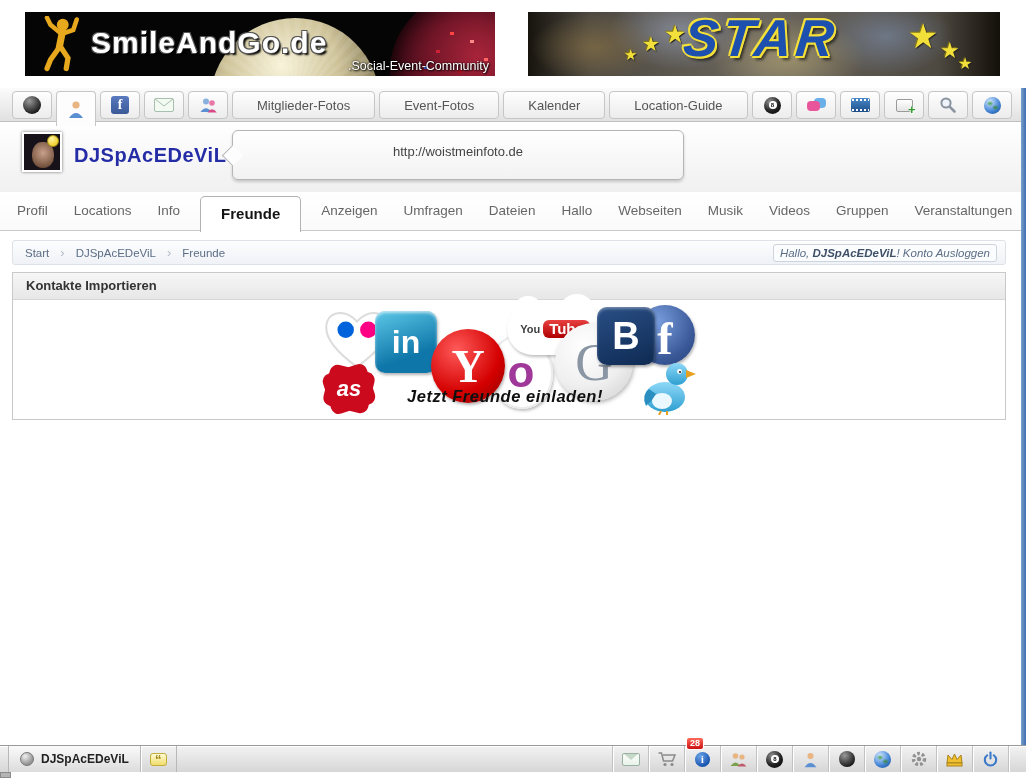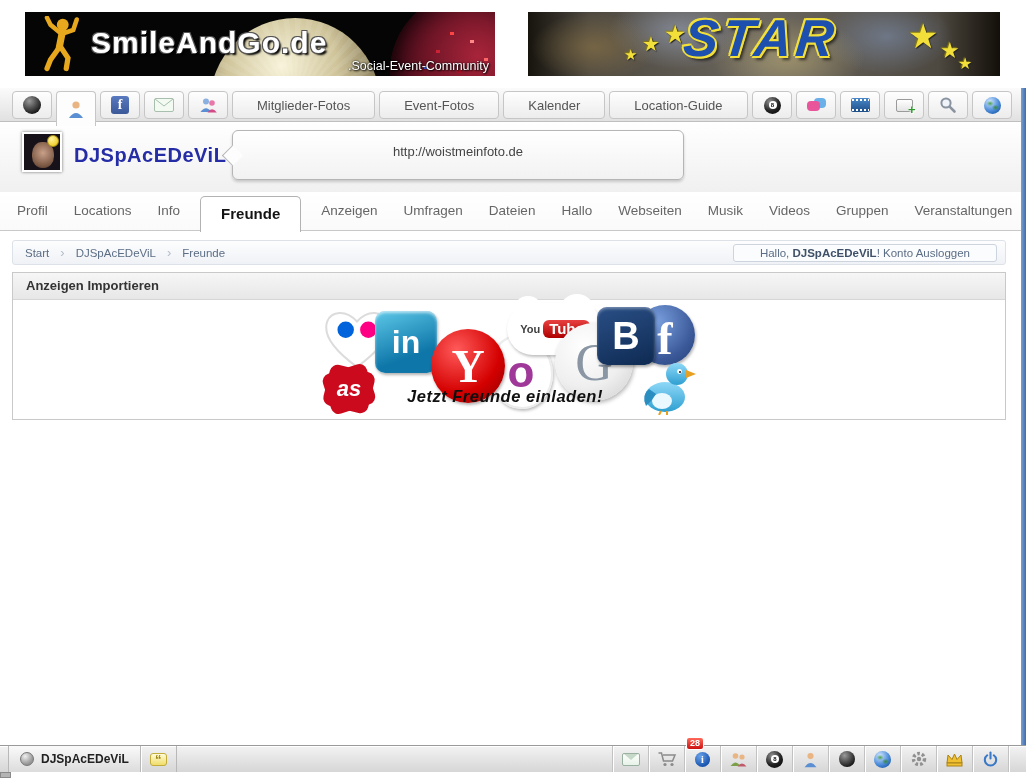--- a/index.html
+++ b/index.html
@@ -94,21 +94,21 @@
   .sn-item { padding:0 13px; line-height:38px; white-space:nowrap; }
   .sn-active { margin:4px 7px -1px 7px; padding:0 20px; line-height:33px; height:36px;
     background:#fff; border:1px solid #b2b2b2; border-bottom:none; border-radius:5px 5px 0 0;
     font-weight:bold; font-size:15px; color:#141414; position:relative; z-index:2; }
 
   
   .bcrumb { position:absolute; left:12px; top:240px; width:994px; height:25px;
     background:linear-gradient(#fdfdfe, #eff2f6); border:1px solid #dde2e9; border-radius:3px;
     display:flex; align-items:center; padding:0 8px 0 12px; font-size:11.5px; color:#5c6e86; }
   .bc-sep { margin:0 11px; color:#b2bcc9; font-size:13px; }
-  .greet { margin-left:auto; border:1px solid #cdd4dd; background:#fbfcfd; border-radius:3px; padding:2px 26px; white-space:nowrap; }
+  .greet { margin-left:auto; border:1px solid #cdd4dd; background:#fbfcfd; border-radius:3px; padding:2px 6px; white-space:nowrap;font-style:italic; }
   .greet b { color:#3f5069; }
   .logout { color:#5c6e86; text-decoration:none; }
 
   
   .cbox { position:absolute; left:12px; top:272px; width:994px; height:148px; border:1px solid #c9c9c9; background:#fff; }
   .cbox-head { height:27px; background:linear-gradient(#f6f6f6, #e7e7e7); border-bottom:1px solid #d6d6d6;
     line-height:26px; padding-left:13px; font-weight:bold; font-size:13px; color:#333; }
   .collage { position:relative; width:380px; height:114px; margin:3px auto 0; }
   .collage > * { position:absolute; }
   .c-heart { left:2px; top:2px; z-index:1; }
@@ -316,21 +316,21 @@
   <div class="bcrumb">
     <span>Start</span>
     <span class="bc-sep">›</span>
     <span>DJSpAcEDeViL</span>
     <span class="bc-sep">›</span>
     <span>Freunde</span>
     <span class="greet"><span>Hallo, </span><b>DJSpAcEDeViL</b><span>! </span><a class="logout" href="#">Konto Ausloggen</a></span>
   </div>
 
   <div class="cbox">
-    <div class="cbox-head">Anzeigen Importieren</div>
+    <div class="cbox-head">Kontakte Importieren</div>
     <div class="collage">
       <svg class="c-heart" width="72" height="66" viewBox="0 0 70 64">
         <path d="M35 60 C10 42 2 28 6 16 C10 6 24 4 35 16 C46 4 60 6 64 16 C68 28 60 42 35 60 Z" fill="#fff" stroke="#dcdcdc" stroke-width="2"></path>
         <circle cx="24" cy="24" r="8" fill="#0063dc"></circle>
           <circle cx="46" cy="24" r="8" fill="#ff0084"></circle>
       </svg>
       <div class="c-li">in</div>
       <div class="c-yh">Y</div>
       <div class="c-ok">o</div>
       <div class="c-yt">

